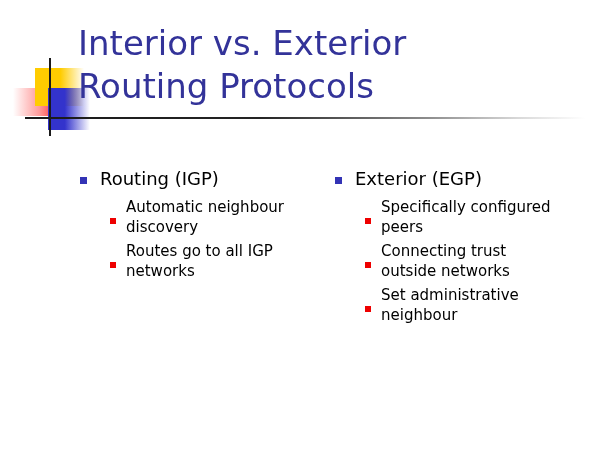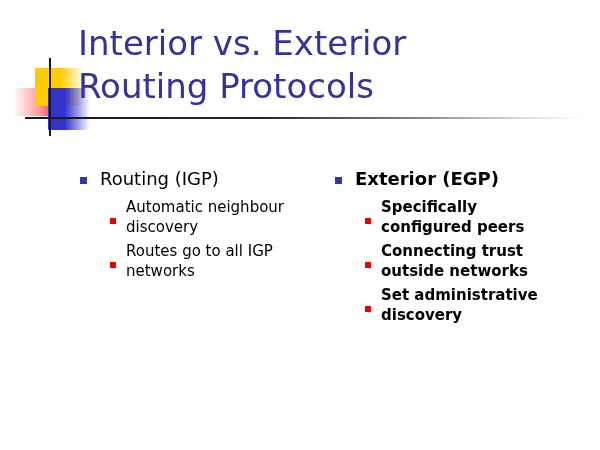--- a/index.html
+++ b/index.html
@@ -90,21 +90,21 @@
     left: 0;
     top: 168px;
     width: 600px;
     display: flex;
     flex-direction: row;
   }
   .column {
     box-sizing: border-box;
   }
   .column-left  { width: 335px; padding-left: 80px; }
-  .column-right { width: 265px; padding-left: 0px; font-weight: bold;  }
+  .column-right { width: 265px; padding-left: 0px;  }
 
   .lvl1 {
     display: flex;
     flex-direction: row;
     align-items: flex-start;
   }
   .bullet-blue {
     width: 7px;
     height: 7px;
     background: #3333b5;
@@ -188,19 +188,19 @@
         <div class="lvl2">
           <span class="bullet-red"></span>
           <span class="lvl2-text w-right">Specifically configured peers</span>
         </div>
         <div class="lvl2">
           <span class="bullet-red"></span>
           <span class="lvl2-text w-right">Connecting trust outside networks</span>
         </div>
         <div class="lvl2">
           <span class="bullet-red"></span>
-          <span class="lvl2-text w-right">Set administrative discovery</span>
+          <span class="lvl2-text w-right">Set administrative neighbour</span>
         </div>
       </div>
     </div>
 
   </div>
 </div>
 
 </body></html>

